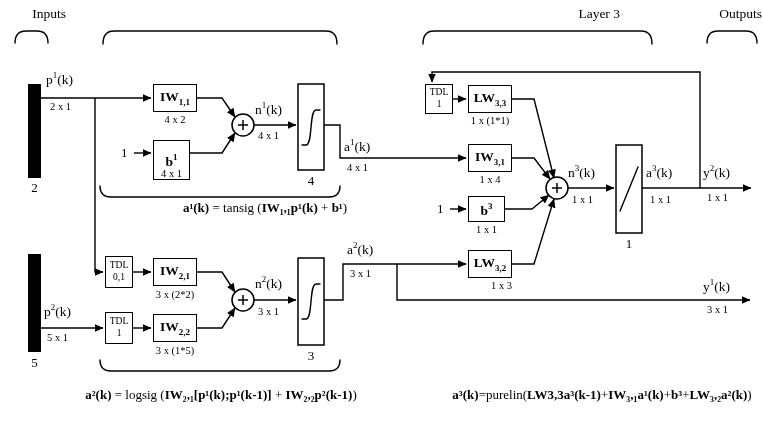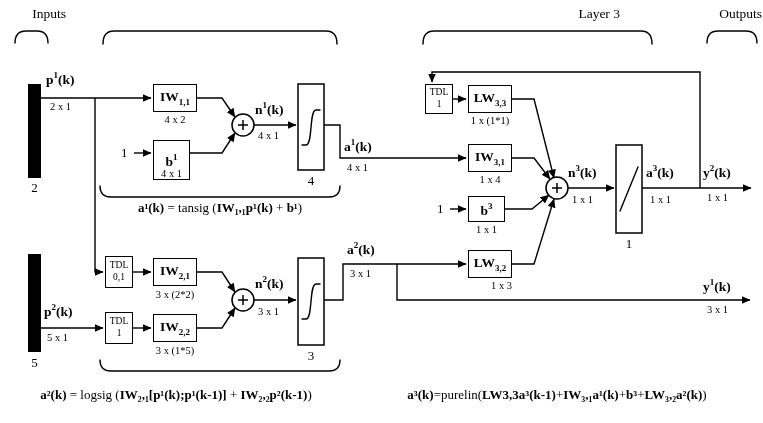--- a/index.html
+++ b/index.html
@@ -4,37 +4,37 @@
 <style>
   * { margin:0; padding:0; box-sizing:border-box; }
   html,body { background:#fff; }
   .canvas {
     position:relative; width:763px; height:423px; background:#ffffff;
     font-family:"Liberation Serif","DejaVu Serif",serif; color:#000; overflow:hidden;
   }
   svg.wires { position:absolute; left:0; top:0; z-index:0; }
   .abs { position:absolute; z-index:2; }
   .sec { font-size:13.5px; text-align:right; white-space:nowrap; }
-  .sig { font-size:13.5px; font-weight:bold; white-space:nowrap; }
+  .sig { font-size:13.5px; font-weight:normal; white-space:nowrap; }
   .sig sup { font-size:9px; }
   .dim { font-size:10.5px; white-space:nowrap; }
   .num { font-size:13px; text-align:center; }
   .bias { font-size:13px; }
   .wbox {
     position:absolute; z-index:1; border:1.4px solid #000; background:#fff;
     display:flex; align-items:center; justify-content:center;
     font-weight:bold; font-size:13.5px; line-height:1;
   }
   .wbox sub, .wbox sup { font-size:9px; }
   .tdlbox {
     position:absolute; z-index:1; border:1.4px solid #000; background:#fff;
     display:flex; flex-direction:column; align-items:center; justify-content:center;
     font-size:9.5px; line-height:1.25; font-weight:normal;
   }
-  .eq { font-size:13px; white-space:nowrap; text-align:center; }
+  .eq { font-size:13px; white-space:nowrap; text-align:center;margin-left:45px; }
   .eq .bold { font-weight:bold; }
 </style>
 </head>
 <body>
 
 <div class="canvas">
 
   <svg class="wires" width="763" height="423" viewBox="0 0 763 423">
     <defs>
       <marker id="arr" markerWidth="10" markerHeight="9" refX="8.5" refY="4" orient="auto" markerUnits="userSpaceOnUse">

